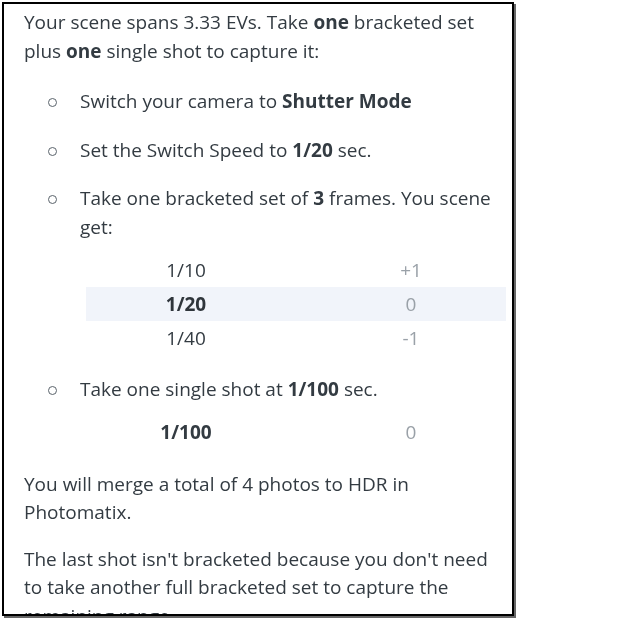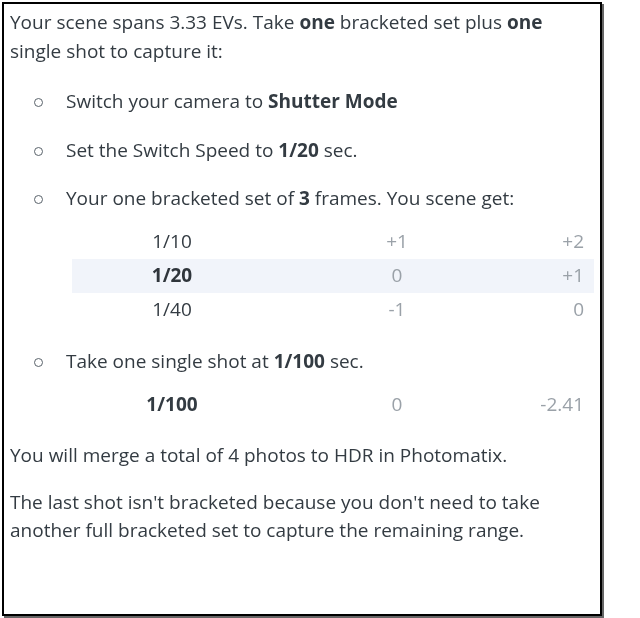--- a/index.html
+++ b/index.html
@@ -4,26 +4,26 @@
 <style>
   * { box-sizing: border-box; }
   html, body { margin: 0; padding: 0; }
   body {
     font-family: "Open Sans", "Segoe UI", -apple-system, Roboto, Arial, sans-serif;
     background: #fff;
     width: 640px;
     height: 618px;
   }
   .frame {
-    width: 600px;
+    width: 512px;
     height: 614px;
     margin: 2px;
     border: 2px solid #000;
     box-shadow: 2px 2px 0 0 rgba(0,0,0,.6);
-    padding: 4px 6px 6px 6px;
+    padding: 4px 6px 6px 20px;
     color: #333b42;
     font-size: 19px;
     line-height: 1.5;
     overflow: hidden;
   }
   .intro { margin: 0 0 22px 0; }
   .intro b, .steps b { font-weight: 700; }
   ul.steps {
     list-style: none;
     margin: 0 0 0 0;
@@ -74,21 +74,21 @@
   </p>
 
   <ul class="steps">
     <li>
       <span>Switch your camera to </span><b>Shutter Mode</b>
     </li>
     <li>
       <span>Set the Switch Speed to </span><b>1/20</b><span> sec.</span>
     </li>
     <li>
-      <span>Your one bracketed set of </span><b>3</b><span> frames. You scene get:</span>
+      <span>Take one bracketed set of </span><b>3</b><span> frames. You scene get:</span>
       <div class="tbl" id="bracket-table">
           <div class="row">
             <span class="c1">1/10</span>
             <span class="c2">+1</span>
             <span class="c3">+2</span>
           </div>
           <div class="row hi">
             <span class="c1">1/20</span>
             <span class="c2">0</span>
             <span class="c3">+1</span>

